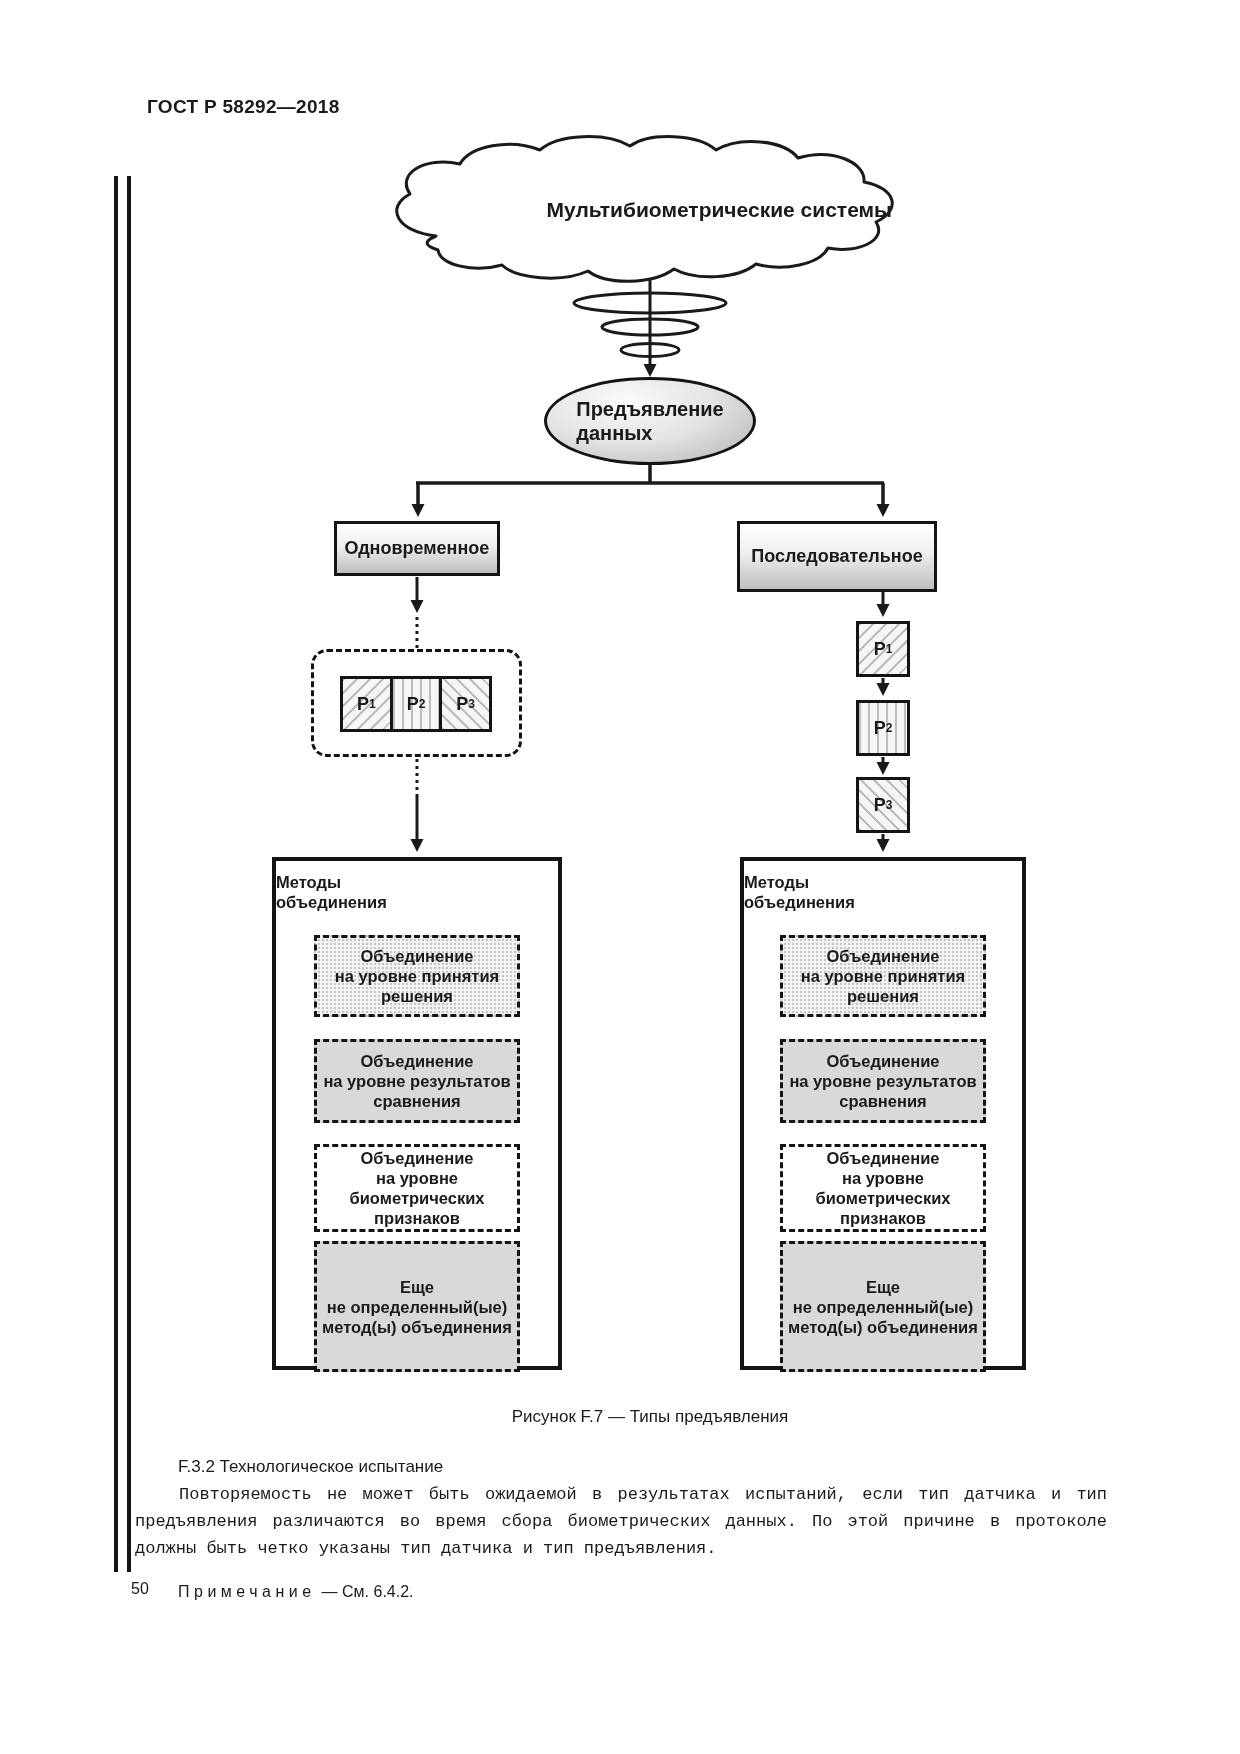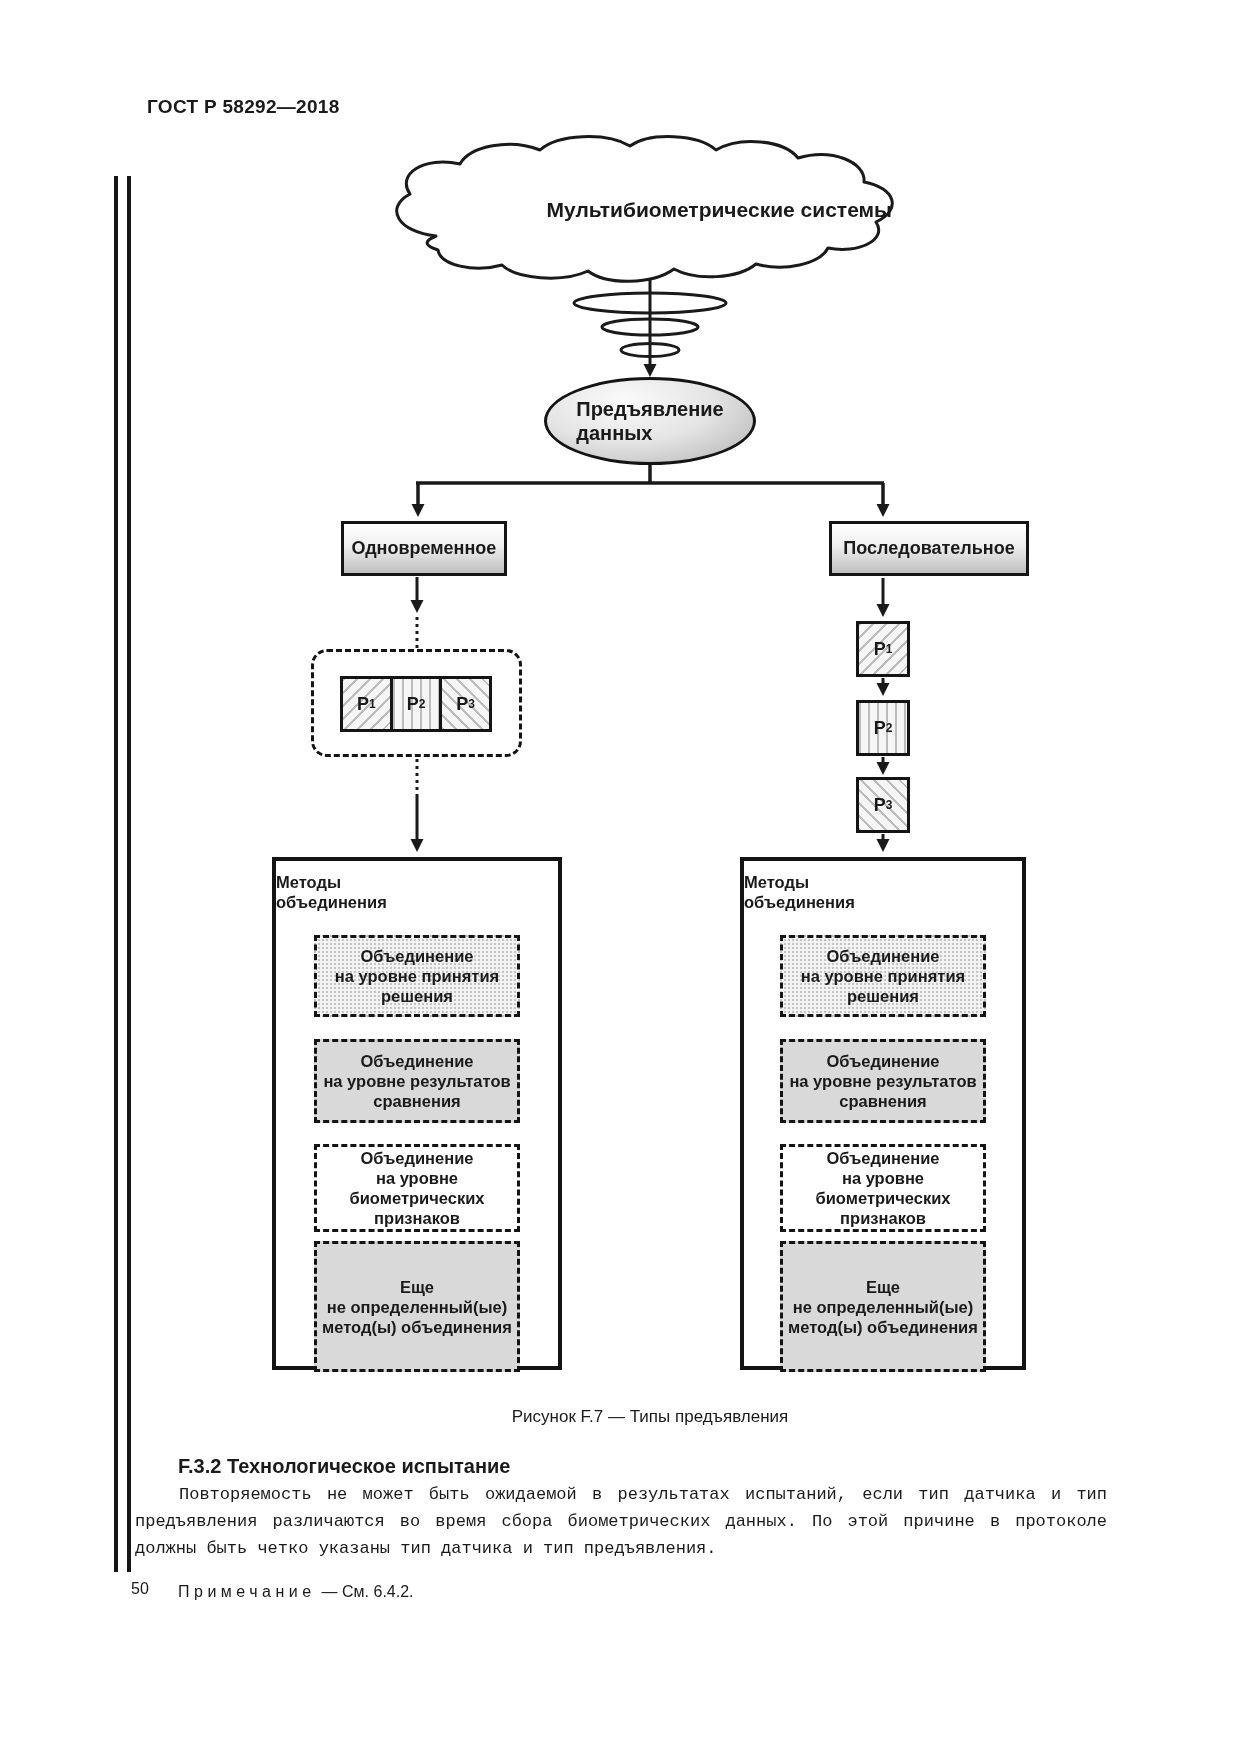--- a/index.html
+++ b/index.html
@@ -30,21 +30,21 @@
             font-size:16.5px;line-height:20px;white-space:pre-line;}
   .sub-box{position:absolute;left:50%;transform:translateX(-50%);width:206px;border:3px dashed #141414;
            box-sizing:border-box;display:flex;align-items:center;justify-content:center;text-align:center;
            font-weight:bold;font-size:16.5px;line-height:20px;white-space:pre-line;}
   .sb1{top:74px;height:82px}.sb2{top:178px;height:84px}.sb3{top:283px;height:88px}.sb4{top:380px;height:131px}
   .fill-dots{background-color:#f3f3f3;background-image:radial-gradient(#c3c3c3 1px,transparent 1.3px);background-size:4px 4px;}
   .fill-gray{background:#d9d9d9;}
   .fill-white{background:#ffffff;}
   .caption{left:0;top:1407px;width:1300px;text-align:center;font-size:17px;}
   .body-text{left:134px;top:1453px;width:973px;font-size:17px;line-height:27px;}
-  .body-text h4{margin:0 0 0 44px;font-size:20px;font-weight:bold;}
+  .body-text h4{margin:0 0 0 44px;font-size:17px;font-weight:normal;}
   .body-text p{margin:1px 0 0 1px;text-align:justify;text-indent:44px;font-family:Liberation Mono, monospace;}
   .note{margin-top:16px;margin-left:44px;font-size:16px;}
   .note-label{letter-spacing:4.5px;}
   .note-text{margin-left:6px;}
   .pagenum{left:131px;top:1580px;font-size:16px;}
 </style>
 </head>
 <body>
 
 <div class="page">
@@ -98,22 +98,22 @@
       <polygon points="876.5,762 889.5,762 883,775"></polygon>
       <polygon points="876.5,839 889.5,839 883,852"></polygon>
     </g>
   </svg>
 
   <div class="abs cloud-label">Мультибиометрические системы</div>
 
   <div class="abs node ellipse" style="left:544px;top:377px;width:212px;height:88px">Предъявление
 данных</div>
 
-  <div class="abs node grad top-box" style="left:341px;top:521px;width:166px;height:55px">Одновременное</div>
-  <div class="abs node grad top-box" style="left:829px;top:521px;width:200px;height:55px">Последовательное</div>
+  <div class="abs node grad top-box" style="left:334px;top:521px;width:166px;height:55px">Одновременное</div>
+  <div class="abs node grad top-box" style="left:737px;top:521px;width:200px;height:71px">Последовательное</div>
 
   <div class="abs dashed-rect"></div>
   <div class="abs prow">
     <div class="pcell hatch-fwd">
         <span>P</span>
         <sub>1</sub>
       </div>
     <div class="pcell hatch-vert">
         <span>P</span>
         <sub>2</sub>

